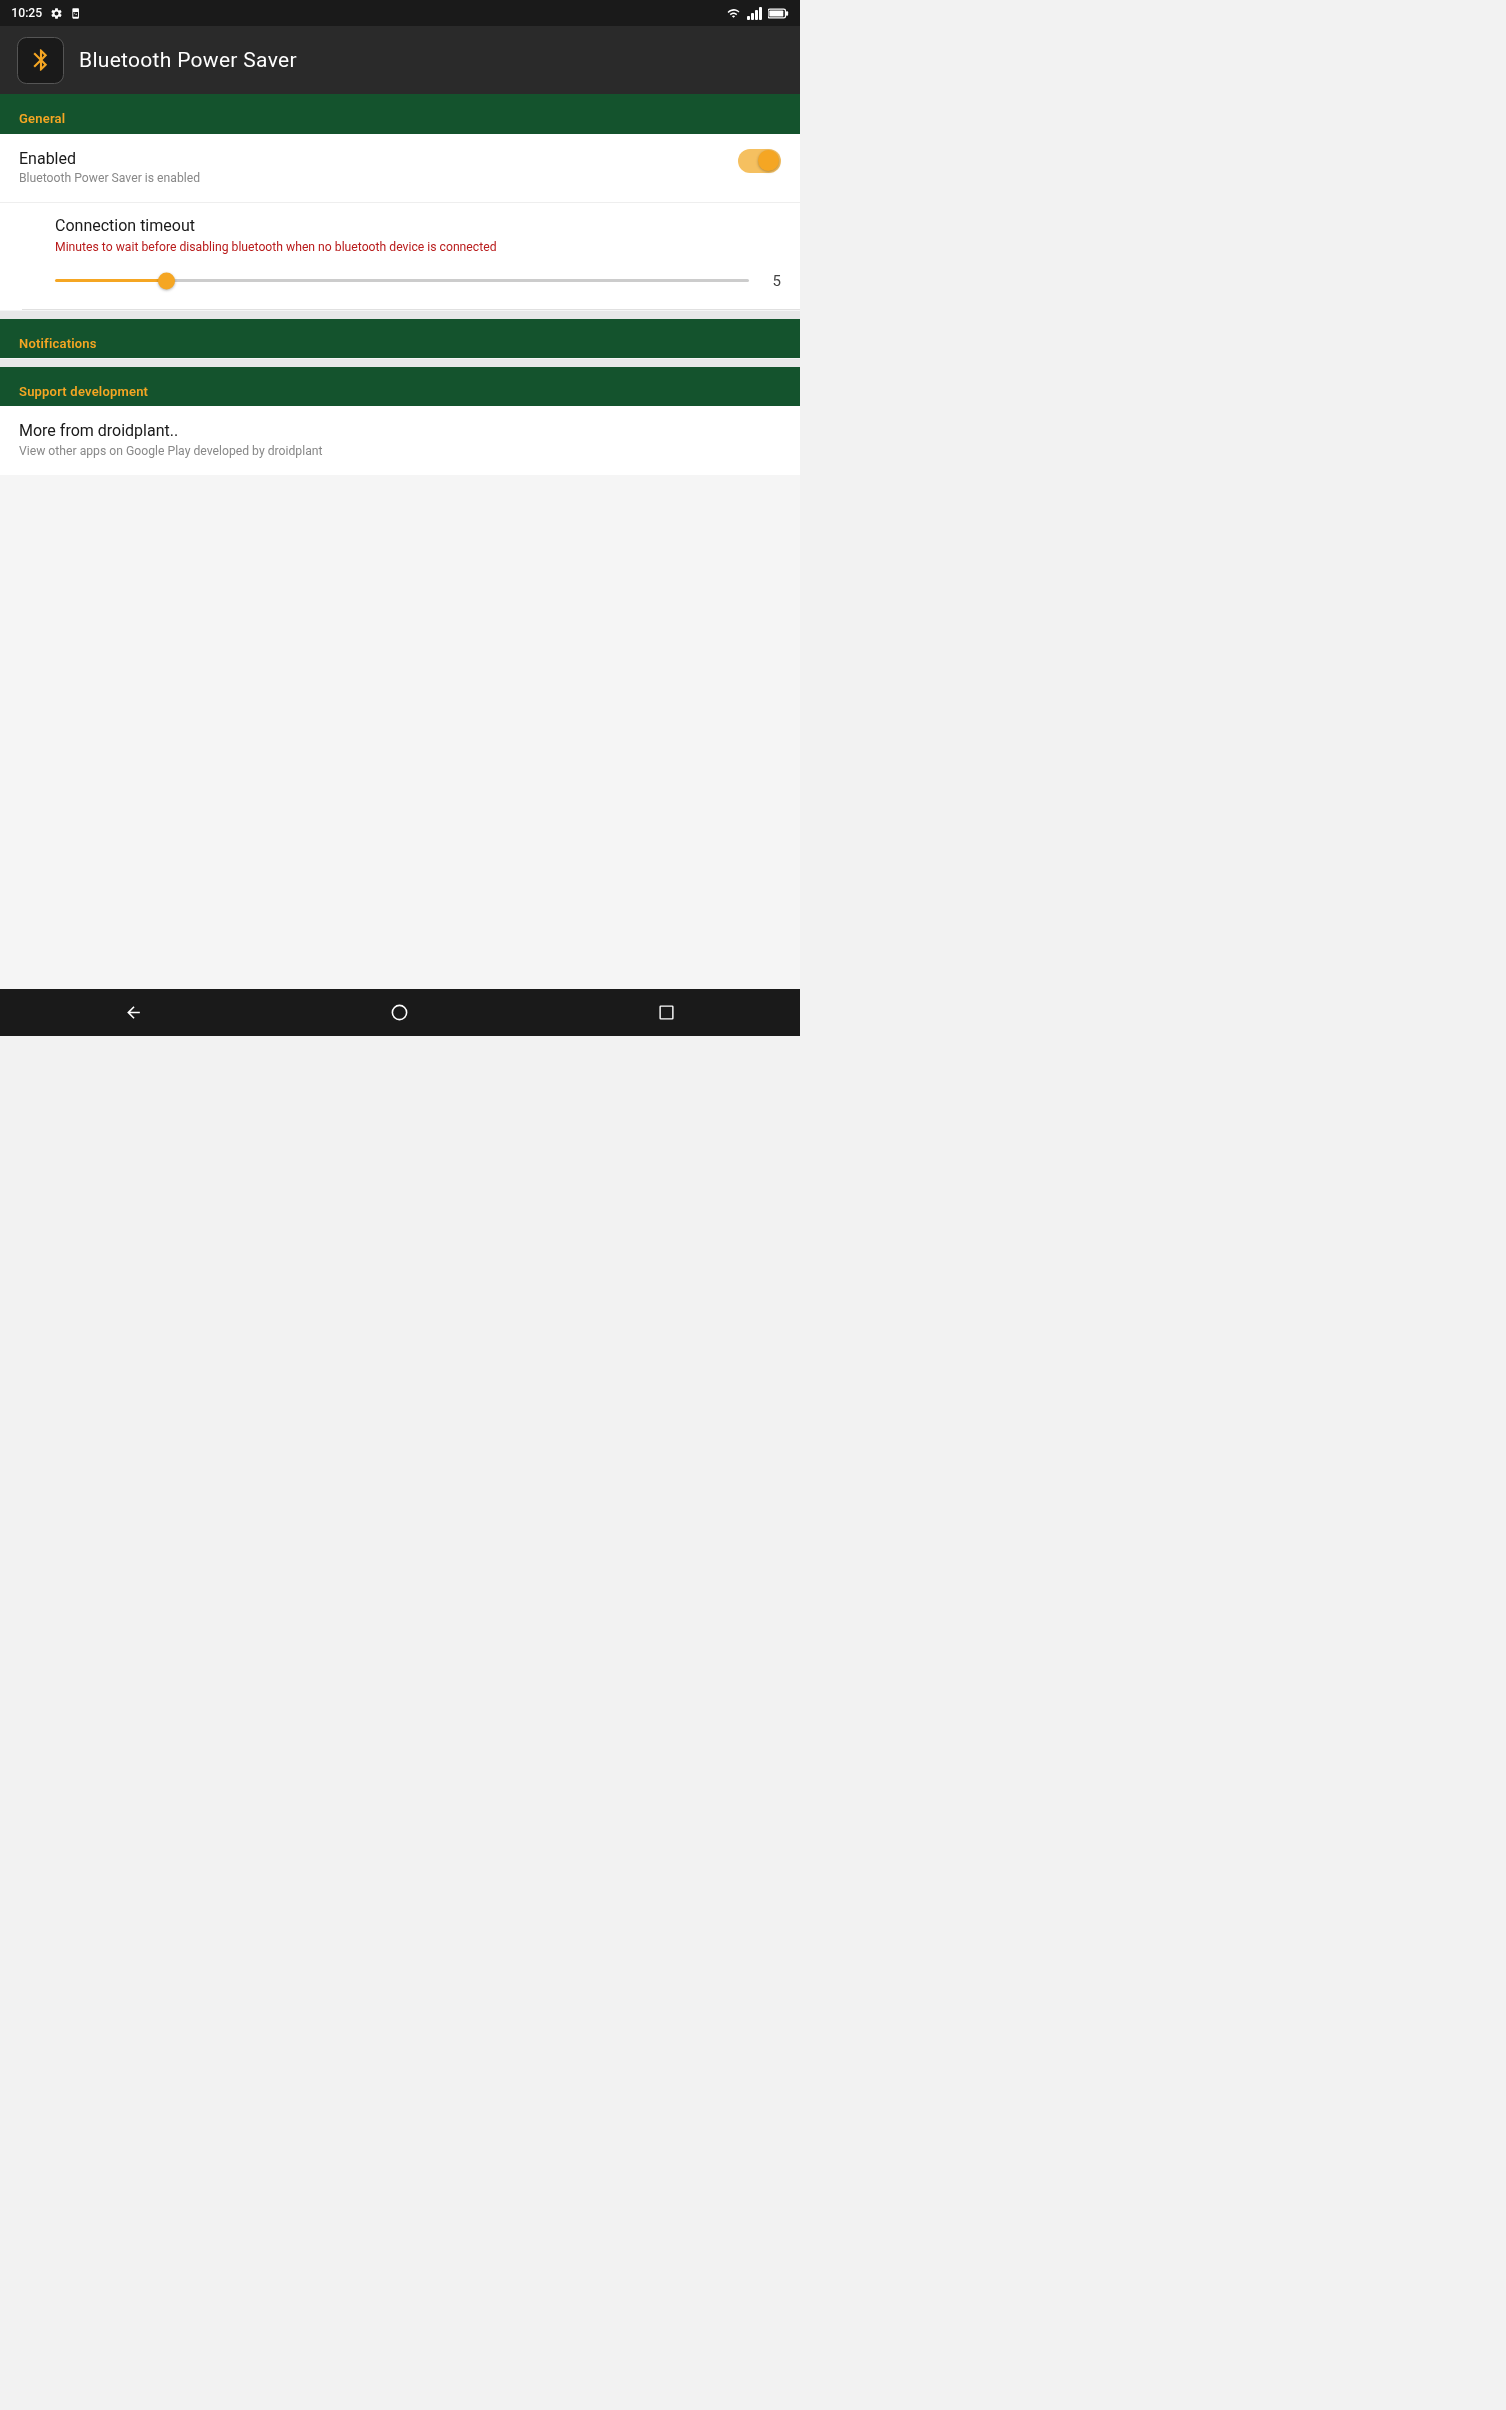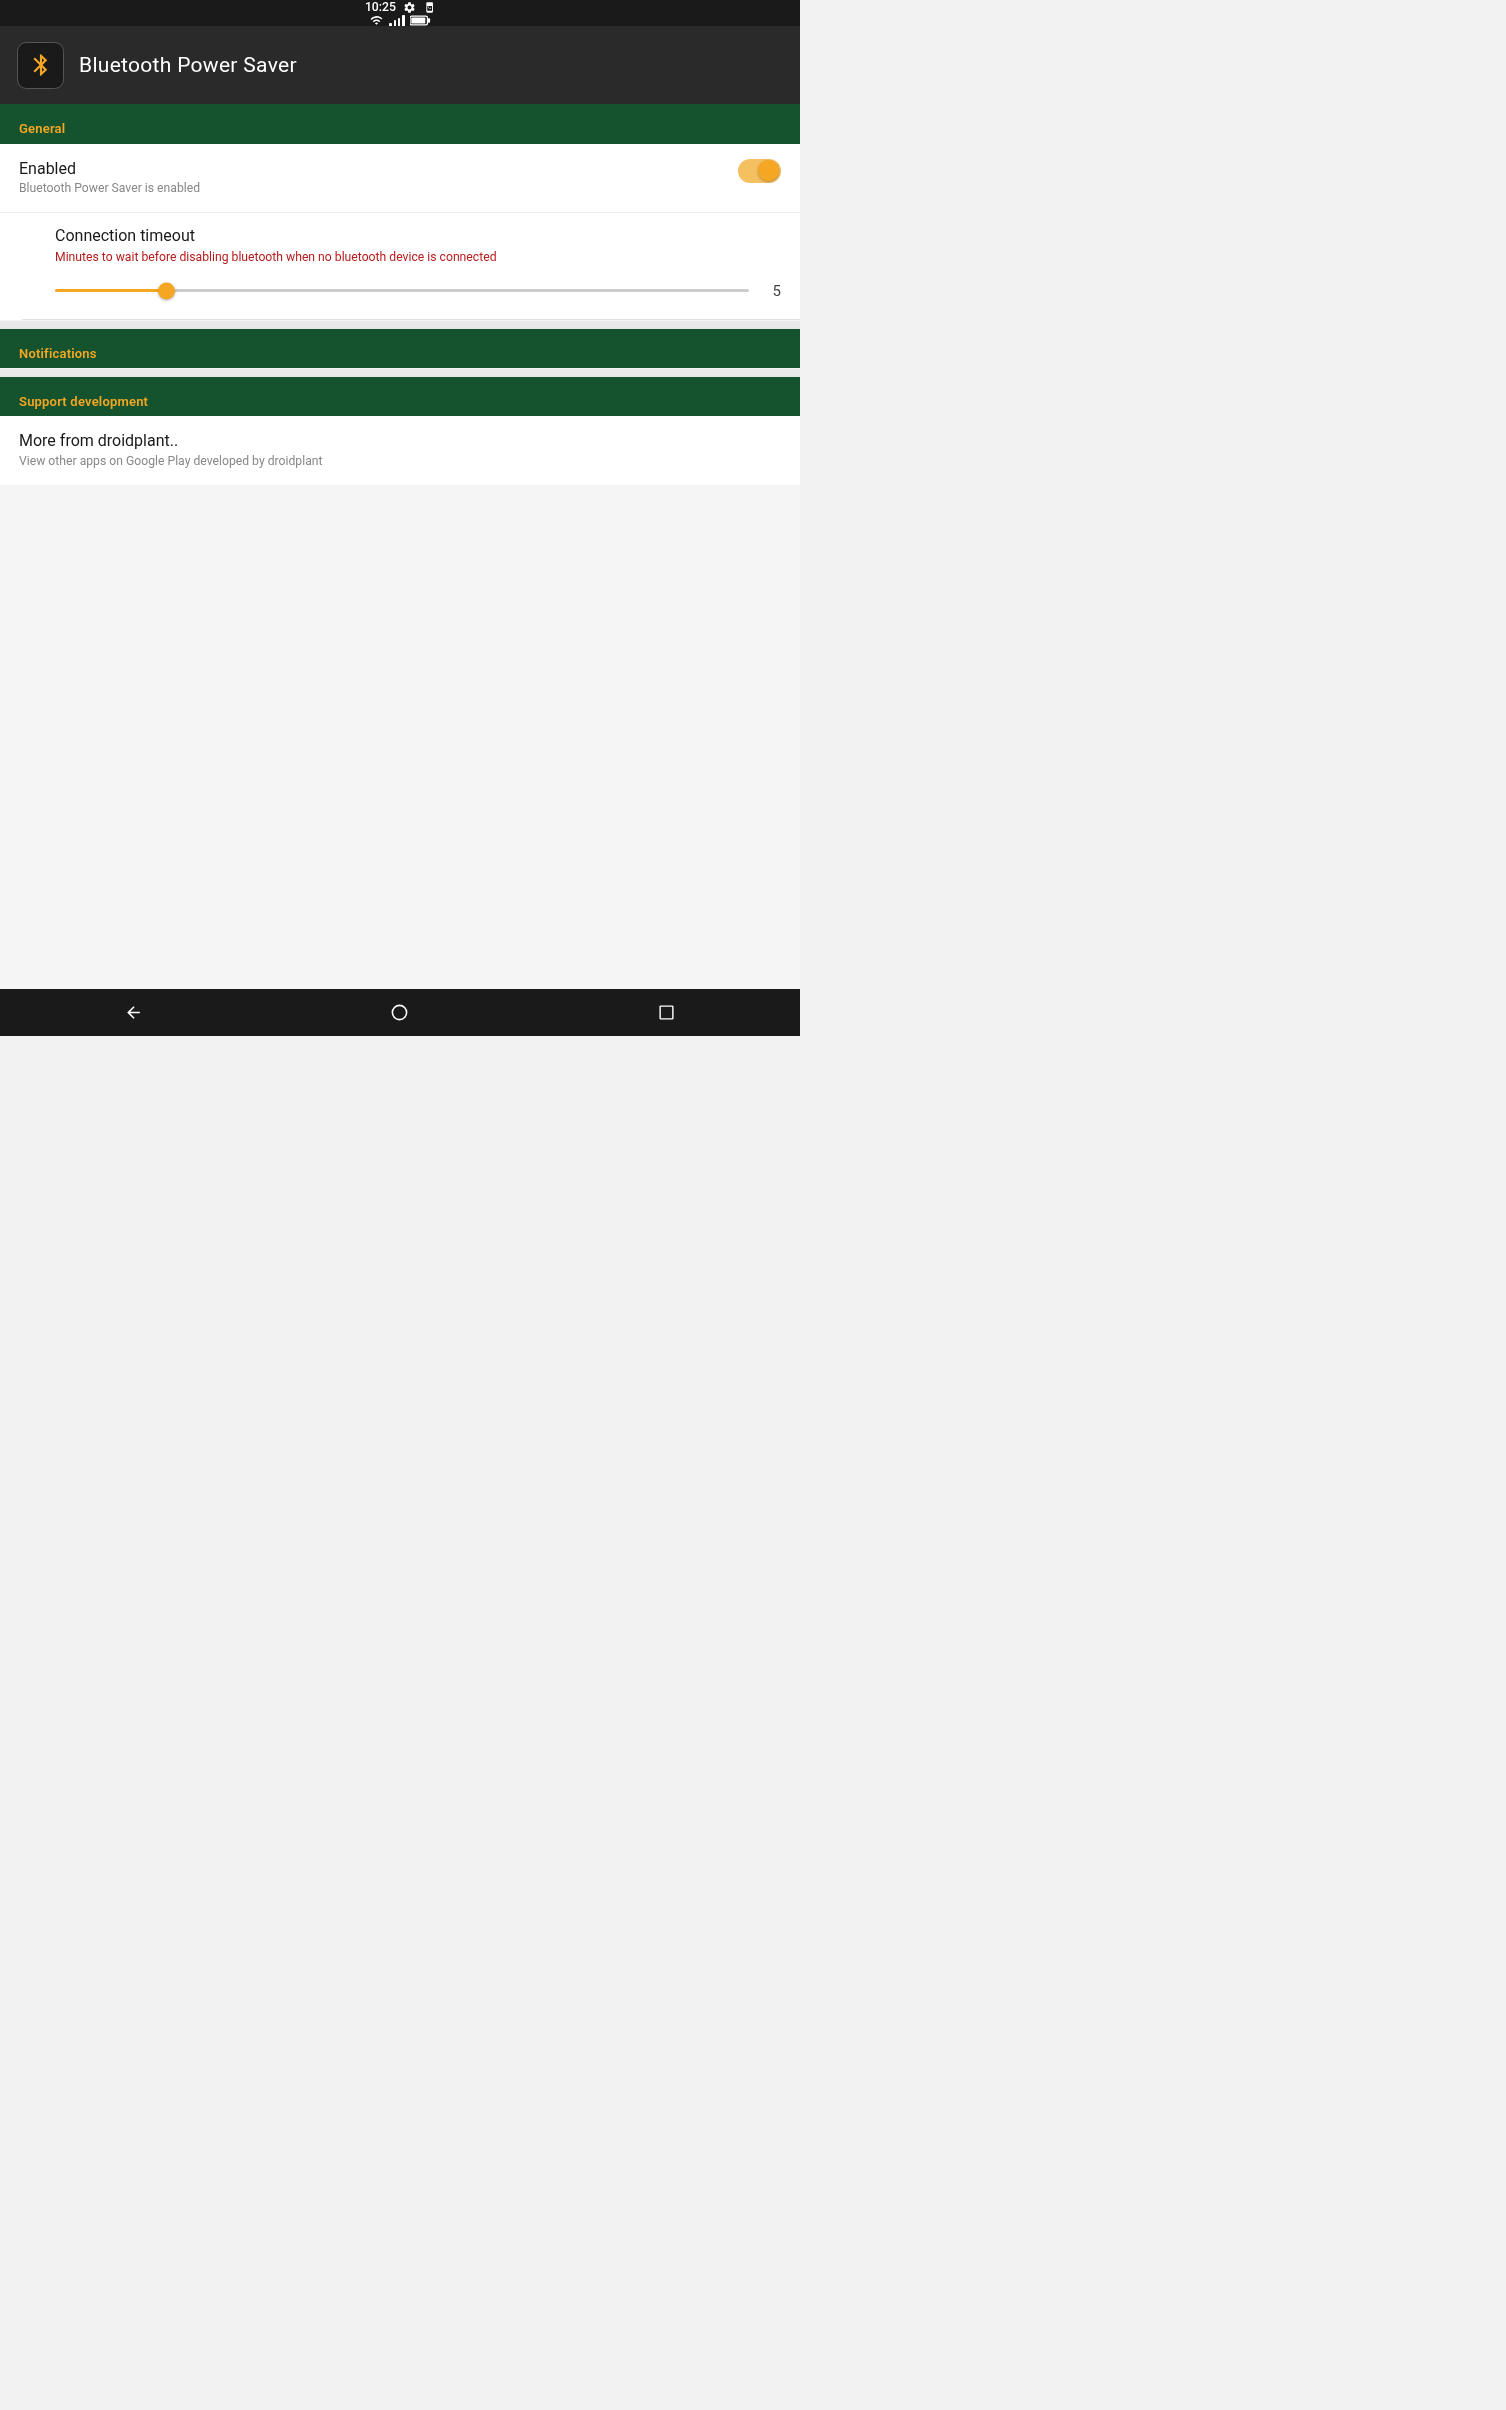--- a/index.html
+++ b/index.html
@@ -17,29 +17,28 @@
     .status-bar {
       background: #1a1a1a;
       height: 26px;
       display: flex;
       align-items: center;
       justify-content: space-between;
       padding: 0 11.3px;
       color: white;
       font-size: 12.2px;
       font-weight: 500;
-      flex-direction: column;
     }
     .status-bar-left { display: flex; align-items: center; gap: 7.5px; }
     .status-bar-right { display: flex; align-items: center; gap: 5.6px; }
 
     
     .app-bar {
       background: #2a2a2a;
-      height: 78px;
+      height: 68px;
       display: flex;
       align-items: center;
       padding: 0 17px;
       gap: 15px;
     }
     .app-icon-container {
       width: 47px;
       height: 47px;
       background: #1a1a1a;
       border-radius: 9.4px;

